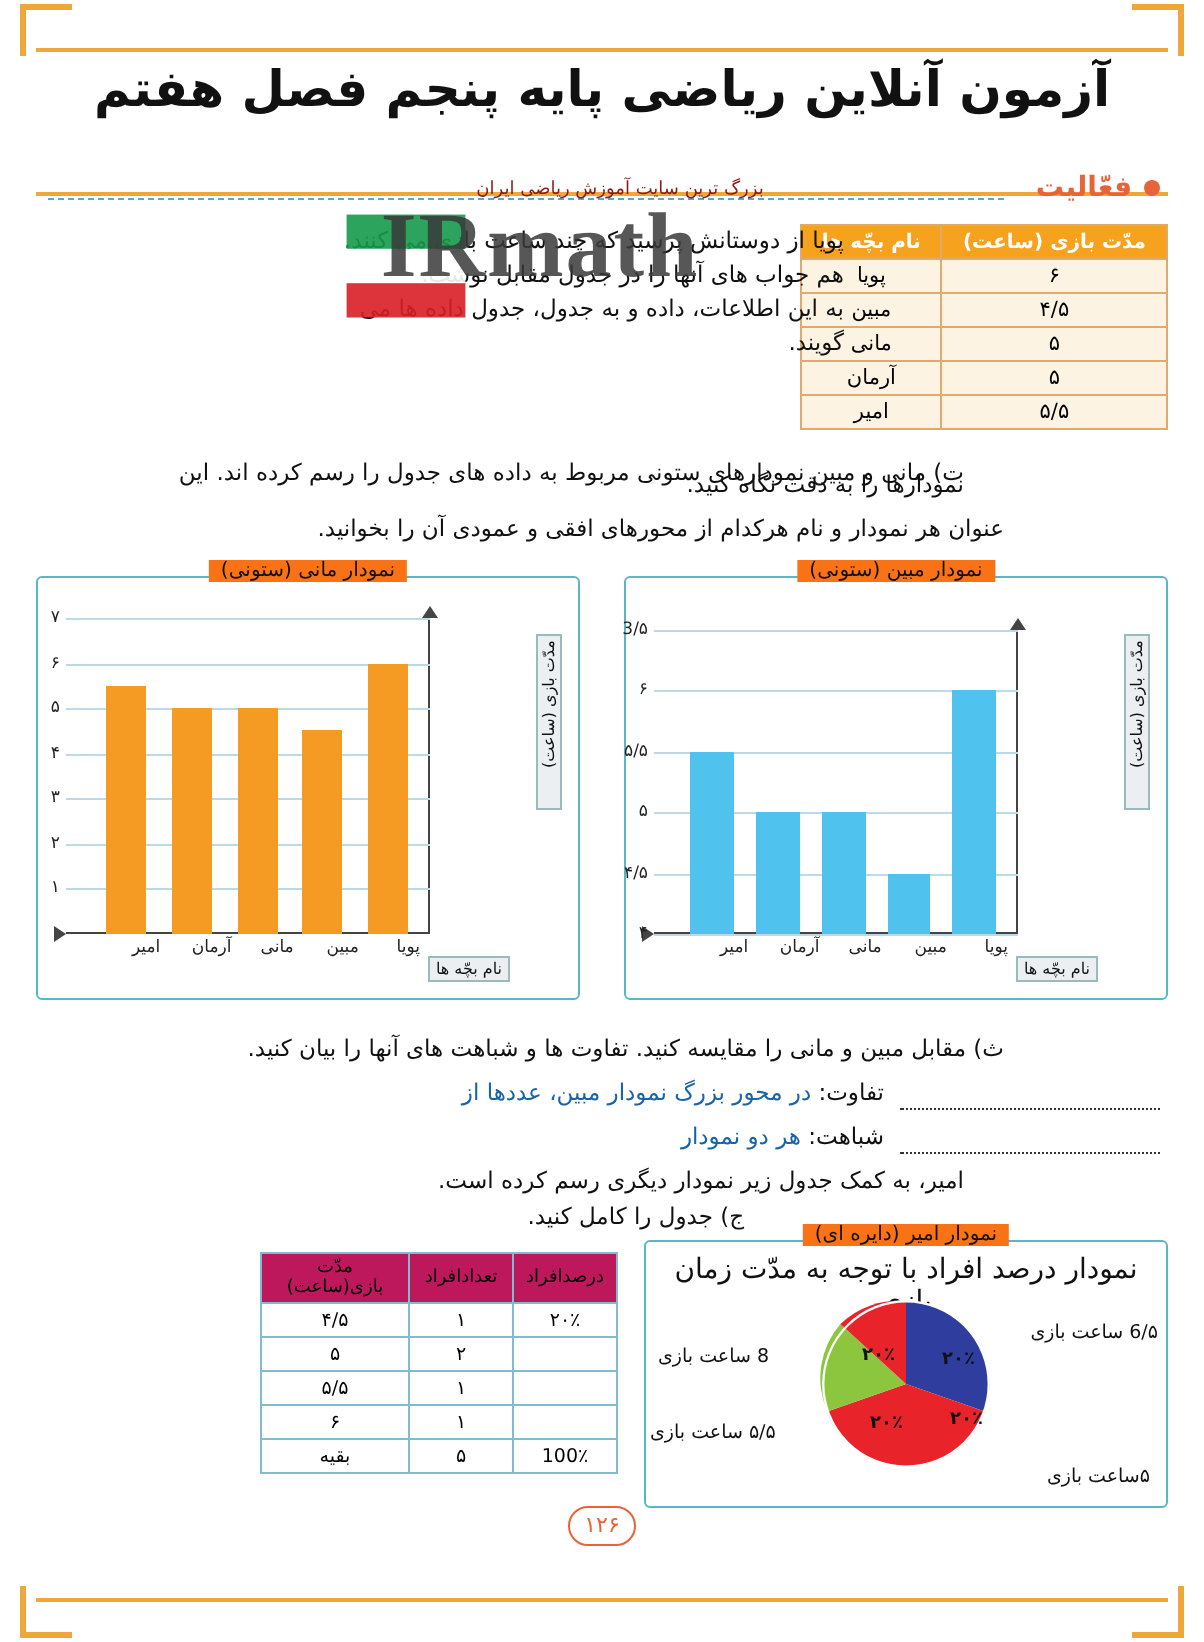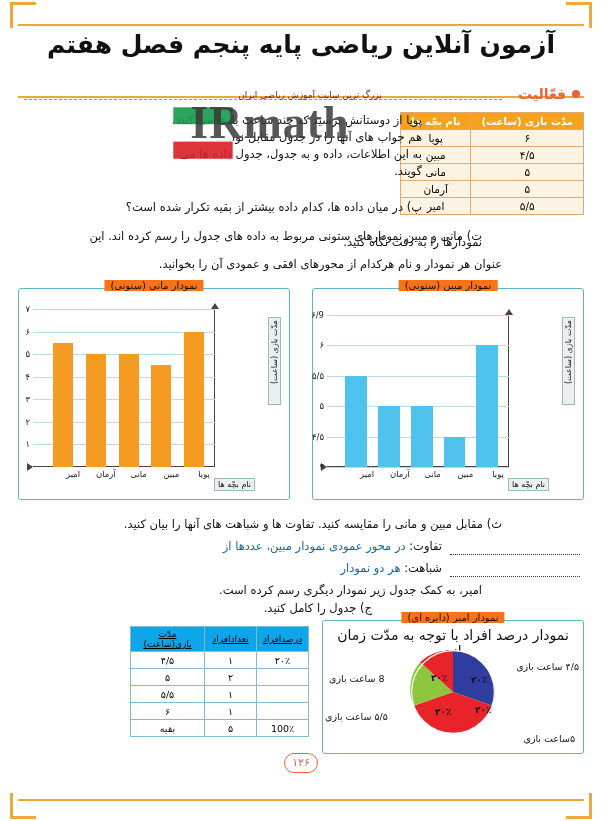--- a/index.html
+++ b/index.html
@@ -263,24 +263,23 @@
     border-collapse: collapse;
     font-size: 9.5px;
   }
   .tbl-bot th, .tbl-bot td {
     border: 1px solid #7fbcd2;
     padding: 2px 6px;
     text-align: center;
     height: 17px;
   }
   .tbl-bot th {
-    background: #0ea5e9;
+    background: #be185d;
     font-weight: normal;
     font-size: 9px;
-    text-decoration: underline;
   }
   .tbl-bot td { background: #fff; }
 
   
   .pagenum {
     position: absolute;
     bottom: 48px; left: 50%;
     transform: translateX(-50%);
     width: 34px; height: 20px;
     border: 1px solid #e8633a;
@@ -353,21 +352,20 @@
     <tr>
       <td>۵/۵</td>
       <td>امیر</td>
     </tr>
   </tbody>
     </table>
 
   <div class="txt" style="top:112px; right:180px; width:250px;">پویا از دوستانش پرسید که چند ساعت بازی می کنند.</div>
   <div class="txt" style="top:129px; right:180px; width:250px;">هم جواب های آنها را در جدول مقابل نوشت.</div>
   <div class="txt" style="top:146px; right:180px; width:250px;">به این اطلاعات، داده و به جدول، جدول داده ها می گویند.</div>
-  <div class="txt" style="top:199px; right:180px; width:340px;">پ) در میان داده ها، کدام داده بیشتر از بقیه تکرار شده است؟</div>
   <div class="txt" style="top:228px; right:120px; width:400px;">ت) مانی و مبین نمودارهای ستونی مربوط به داده های جدول را رسم کرده اند. این</div>
   <div class="txt" style="top:256px; right:100px; width:420px;">عنوان هر نمودار و نام هرکدام از محورهای افقی و عمودی آن را بخوانید.</div>
   <div class="txt" style="top:234px; right:120px; width:400px;">نمودارها را به دقت نگاه کنید.</div>
 
   <div class="chartbox" style="top:288px; right:18px; width:272px; height:212px;">
     <div class="chart-title">نمودار مبین (ستونی)</div>
 
     <div class="ylabel" style="top:28px; right:8px; height:88px;">مدّت بازی (ساعت)</div>
     <div class="xlabel" style="bottom:8px; right:34px;">نام بچّه ها</div>
 
@@ -381,21 +379,21 @@
       <div class="ytick" style="top:100%;">۴</div>
       <div class="gridline" style="top:80%;"></div>
       <div class="ytick" style="top:80%;">۴/۵</div>
       <div class="gridline" style="top:60%;"></div>
       <div class="ytick" style="top:60%;">۵</div>
       <div class="gridline" style="top:40%;"></div>
       <div class="ytick" style="top:40%;">۵/۵</div>
       <div class="gridline" style="top:20%;"></div>
       <div class="ytick" style="top:20%;">۶</div>
       <div class="gridline" style="top:0%;"></div>
-      <div class="ytick" style="top:0%;">۶/9</div>
+      <div class="ytick" style="top:0%;">3/۵</div>
 
       <div class="bar" style="right:6%; width:12%; height:80%; background:#4fc3ee;"></div>
       <div class="xtick" style="right:6%;">پویا</div>
 
       <div class="bar" style="right:24%; width:12%; height:20%; background:#4fc3ee;"></div>
       <div class="xtick" style="right:24%;">مبین</div>
 
       <div class="bar" style="right:42%; width:12%; height:40%; background:#4fc3ee;"></div>
       <div class="xtick" style="right:42%;">مانی</div>
 
@@ -448,21 +446,21 @@
 
       <div class="bar" style="right:78%; width:11%; height:78.6%; background:#f59b24;"></div>
       <div class="xtick" style="right:78%;">امیر</div>
     </div>
   </div>
 
   <div class="txt" style="top:516px; right:100px; width:420px;">ث) مقابل مبین و مانی را مقایسه کنید. تفاوت ها و شباهت های آنها را بیان کنید.</div>
 
   <div class="txt" style="top:538px; right:160px;">
     <span>تفاوت:</span>
-    <span class="blue">در محور عمودی نمودار مبین، عددها از</span>
+    <span class="blue">در محور بزرگ نمودار مبین، عددها از</span>
   </div>
   <div class="txt" style="top:541px; right:22px; width:130px; border-bottom:1px dotted #333; height:14px;"></div>
 
   <div class="txt" style="top:560px; right:160px;">
     <span>شباهت:</span>
     <span class="blue">هر دو نمودار</span>
   </div>
   <div class="txt" style="top:563px; right:22px; width:130px; border-bottom:1px dotted #333; height:14px;"></div>
 
   <div class="txt" style="top:582px; right:120px; width:400px;">امیر، به کمک جدول زیر نمودار دیگری رسم کرده است.</div>
@@ -480,21 +478,21 @@
       <path d="M50 50 L8.16 64.6 A44 44 0 0 1 15.1 18.1 Z" fill="#8cc63f"></path>
       <path d="M50 50 L15.1 18.1 A44 44 0 0 1 50 6 Z" fill="#e8232a"></path>
       <circle cx="50" cy="50" r="44" fill="none" stroke="#ffffff" stroke-width="1.2"></circle>
     </svg>
 
     <div class="pie-pct" style="top:52px; left:108px;">۲۰٪</div>
     <div class="pie-pct" style="top:54px; left:148px;">۲۰٪</div>
     <div class="pie-pct" style="top:84px; left:152px;">۲۰٪</div>
     <div class="pie-pct" style="top:86px; left:112px;">۲۰٪</div>
 
-    <div class="pie-legend" style="top:40px; right:4px;">۴/۵ ساعت بازی</div>
+    <div class="pie-legend" style="top:40px; right:4px;">6/۵ ساعت بازی</div>
     <div class="pie-legend" style="top:52px; left:6px;">8 ساعت بازی</div>
     <div class="pie-legend" style="top:90px; left:2px;">۵/۵ ساعت بازی</div>
     <div class="pie-legend" style="top:112px; right:8px;">۵ساعت بازی</div>
   </div>
 
   <table class="tbl-bot" style="top:626px; left:130px;">
     <tbody>
         <tr>
       <th style="width:52px;">درصدافراد</th>
       <th style="width:52px;">تعدادافراد</th>

